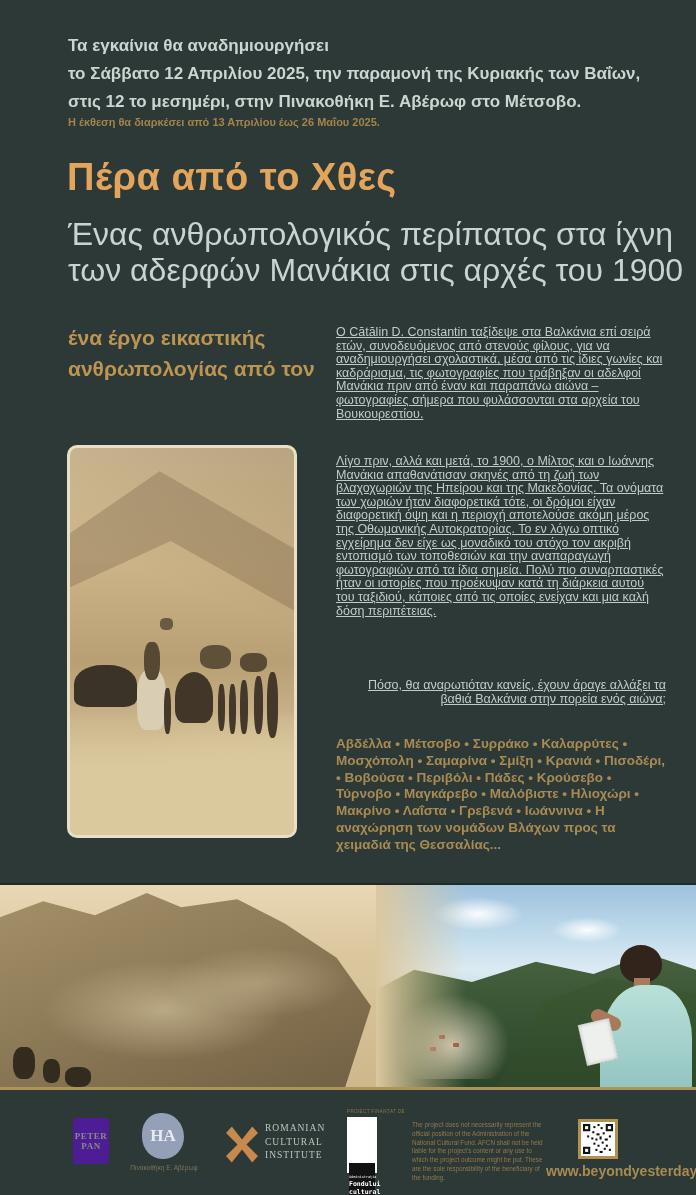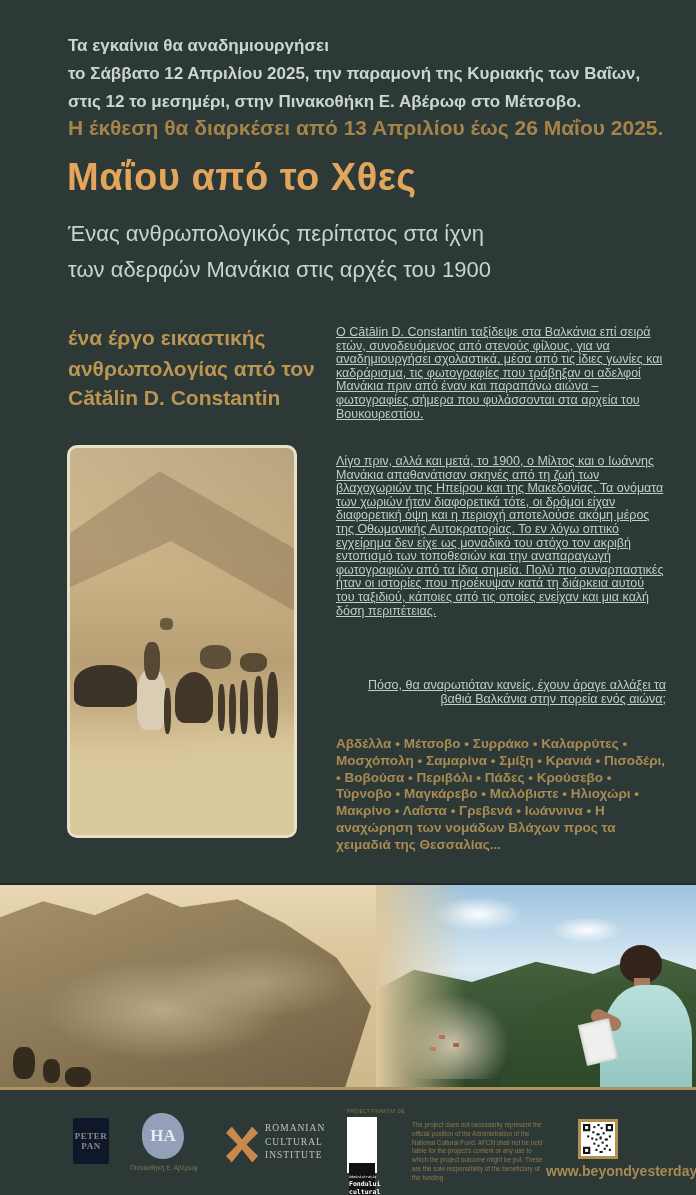--- a/index.html
+++ b/index.html
@@ -6,25 +6,25 @@
   .poster{
     position:relative; width:696px; height:1195px; margin:0 auto;
     background:#2c3937; overflow:hidden;
     font-family:"Liberation Sans", sans-serif;
     -webkit-font-smoothing:antialiased;
   }
   .abs{position:absolute;}
 
   
   .intro{left:68px; top:32px; color:#ccd6d1; font-weight:700; font-size:17px; line-height:28px;}
-  .duration{left:68px; top:116px; color:#a5834a; font-weight:700; font-size:21px;}
+  .duration{left:68px; top:116px; color:#a5834a; font-weight:700; font-size:11px;}
 
   
   .title{left:67px; top:156px; margin:0; color:#e2a55b; font-size:38px; font-weight:700; letter-spacing:.5px;}
-  .subtitle{left:68px; top:216px; color:#c9d4d0; font-size:22px; line-height:36px; font-weight:400;}
+  .subtitle{left:68px; top:216px; color:#c9d4d0; font-size:32px; line-height:36px; font-weight:400;}
 
   
   .credit{left:68px; top:322px; color:#bd9553; font-weight:700; font-size:21px; line-height:31px;}
   .artist{left:68px; top:386px; color:#bd9553; font-weight:700; font-size:21px;}
 
   .photo{
     left:67px; top:445px; width:224px; height:387px;
     border:3px solid #e9e0c8; border-radius:10px; overflow:hidden;
     background:
       radial-gradient(120% 55% at 85% 100%, rgba(226,208,168,.95) 0%, rgba(226,208,168,0) 60%),
@@ -81,21 +81,21 @@
   .man-neck{position:absolute; left:50px; top:33px; width:16px; height:10px; background:#a8795a;}
   .man-shirt{position:absolute; left:16px; top:40px; width:92px; height:102px;
        background:linear-gradient(180deg,#b9e1da 0%,#94c5c0 100%);
        border-radius:46% 40% 0 0 / 62% 52% 0 0;}
   .man-arm{position:absolute; left:6px; top:68px; width:32px; height:14px; background:#a8795a;
        transform:rotate(26deg); border-radius:7px;}
   .man-paper{position:absolute; left:-2px; top:76px; width:32px; height:42px; background:#edf0ec;
        transform:rotate(-13deg); box-shadow:inset 0 0 4px rgba(0,0,0,.25);}
 
   
-  .lg-pp{left:73px; top:1118px; width:36px; height:46px; background:#0f172a; border-radius:2px;
+  .lg-pp{left:73px; top:1118px; width:36px; height:46px; background:#4c1d95; border-radius:2px;
        display:flex; flex-direction:column; align-items:center; justify-content:center;
        font-family:"Liberation Serif", serif; font-weight:700; color:#8b8b83; font-size:9px; line-height:10px; letter-spacing:.5px;}
   .lg-av{left:142px; top:1113px; width:42px; height:46px; background:#93a0b8;
        border-radius:46% 54% 50% 50%; display:flex; align-items:center; justify-content:center;
        font-family:"Liberation Serif", serif; color:#e8ebf2; font-size:17px; font-weight:700;}
   .lg-av-cap{left:116px; top:1164px; width:96px; text-align:center; color:#7d7458; font-size:6.5px;}
   .lg-rci{left:226px; top:1122px; display:flex; align-items:flex-end;}
   .rci-icon{width:32px; height:36px; background:#c8894e; margin-right:7px;
        clip-path:polygon(18% 0,50% 36%,82% 0,100% 18%,64% 50%,100% 82%,82% 100%,50% 64%,18% 100%,0 82%,36% 50%,0 18%);}
   .rci-text{font-family:"Liberation Serif", serif; color:#c2c4bd; font-size:9.5px; line-height:13.5px; letter-spacing:1px;}
@@ -114,31 +114,30 @@
 
 <div class="poster">
 
   <div class="abs intro">
     <div>Τα εγκαίνια θα αναδημιουργήσει</div>
     <div>το Σάββατο 12 Απριλίου 2025, την παραμονή της Κυριακής των Βαΐων,</div>
     <div>στις 12 το μεσημέρι,  στην Πινακοθήκη Ε. Αβέρωφ στο Μέτσοβο.</div>
   </div>
   <div class="abs duration">Η έκθεση θα διαρκέσει από  13 Απριλίου έως 26 Μαΐου 2025.</div>
 
-  <h1 class="abs title">Μαΐου από το Χθες</h1>
+  <h1 class="abs title">Πέρα από το Χθες</h1>
   <div class="abs subtitle">
     <div>Ένας ανθρωπολογικός περίπατος στα ίχνη</div>
     <div>των αδερφών Μανάκια στις αρχές του 1900</div>
   </div>
 
   <div class="abs credit">
     <div>ένα έργο εικαστικής</div>
     <div>ανθρωπολογίας από τον</div>
   </div>
-  <div class="abs artist">Cătălin D. Constantin</div>
 
   <div class="abs photo">
     <span class="ridge"></span>
     <span class="ground"></span>
     <i style="left:2%;top:56%;width:28%;height:11%;background:#3c3328;border-radius:45% 45% 20% 20%;"></i>
     <i style="left:30%;top:57%;width:13%;height:16%;background:#d9cdb4;border-radius:40% 40% 30% 30%;"></i>
     <i style="left:33%;top:50%;width:7%;height:10%;background:#564833;"></i>
     <i style="left:47%;top:58%;width:17%;height:13%;background:#413627;border-radius:50% 50% 25% 25%;"></i>
     <i style="left:58%;top:51%;width:14%;height:6%;background:#5f5139;"></i>
     <i style="left:76%;top:53%;width:12%;height:5%;background:#584a33;"></i>

